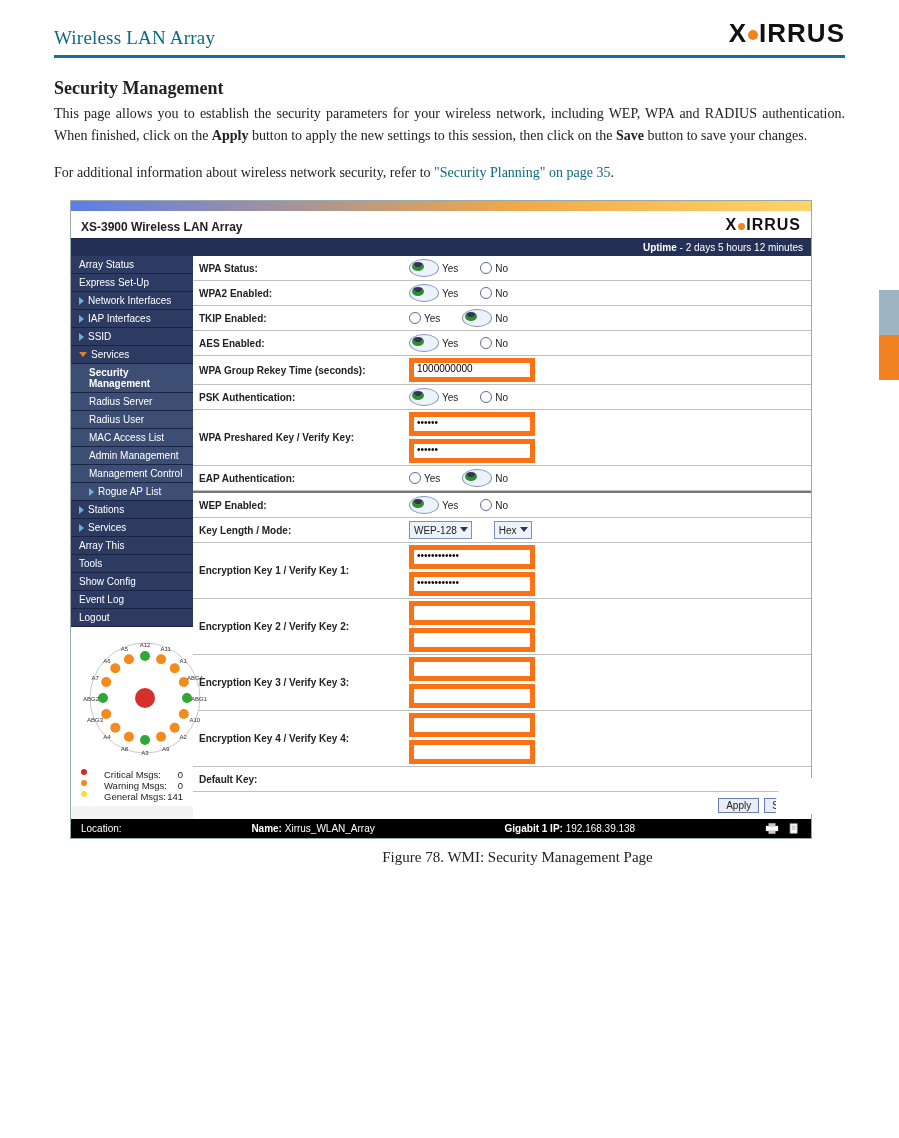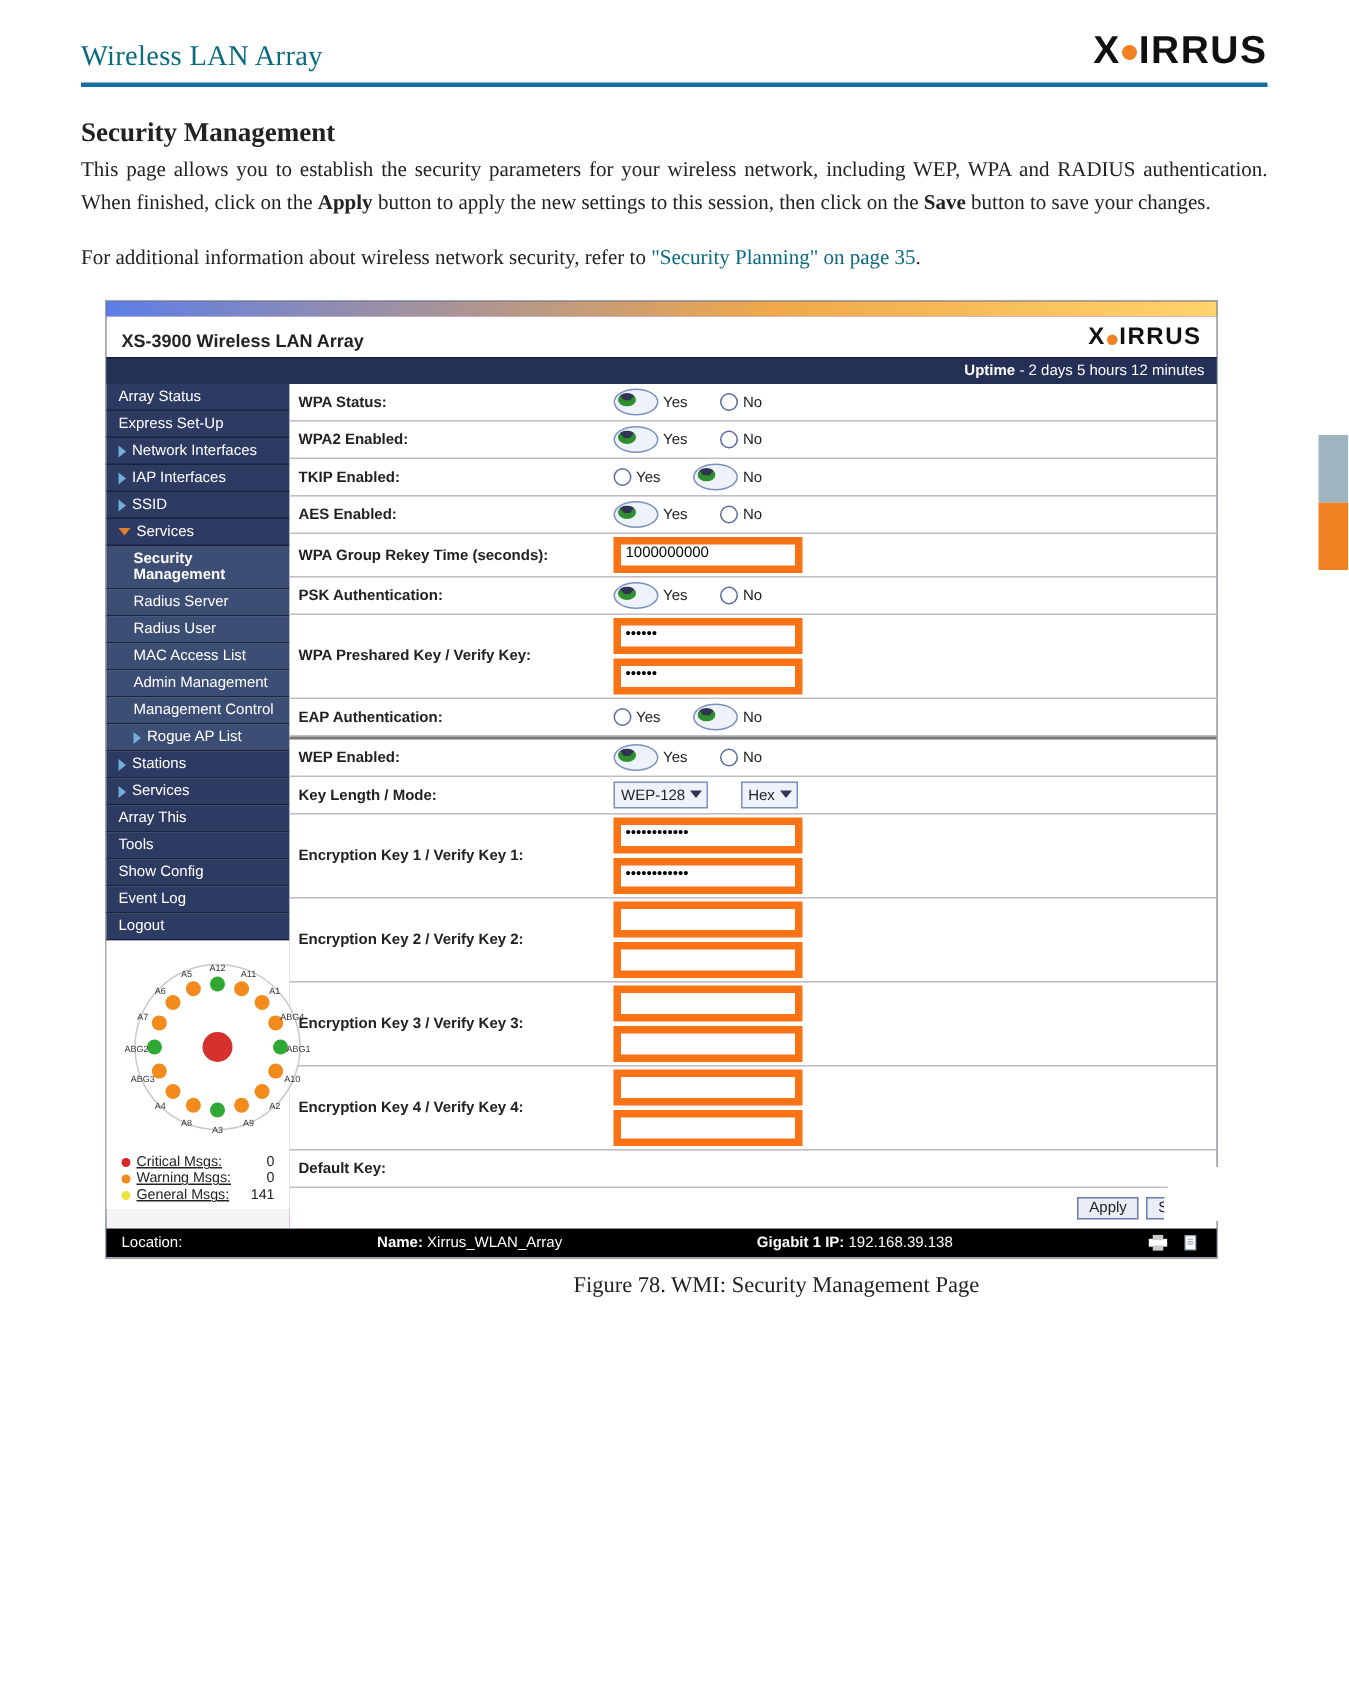--- a/index.html
+++ b/index.html
@@ -72,21 +72,21 @@
   .nav-sub{background:#3d4e75;padding-left:18px;}
   .nav-sub.active{font-weight:700;}
   .tri{width:0;height:0;border-top:4px solid transparent;border-bottom:4px solid transparent;border-left:5px solid #6fb0da;}
   .tri.down{border-left:4px solid transparent;border-right:4px solid transparent;border-top:5px solid #e07f2b;border-bottom:none;width:0;height:0;}
   
   .dial-wrap{background:#fff;padding:6px 4px 4px 4px;}
   .dial{position:relative;width:140px;height:130px;margin:0 auto;}
   .dial svg{width:140px;height:130px;}
   .msgs{font-size:9.5px;padding:2px 4px 4px 4px;color:#222;background:#fff;}
   .msgs .row{display:flex;align-items:center;justify-content:space-between;padding:0 6px;}
-  .msgs .dotc{display:flex;align-items:center;gap:4px;text-decoration:underline;}
+  .msgs .dotc{display:flex;gap:17px;}
   .msgs .d{width:6px;height:6px;border-radius:50%;}
   .d.red{background:#d8262a;} .d.or{background:#f28a1c;} .d.ye{background:#efe23a;}
   
   .settings{flex:1;}
   .settings .srow{
     display:flex;align-items:center;border-bottom:1px solid var(--row-border);
     font-size:10px;min-height:20px;padding:2px 6px;background:#fff;
   }
   .settings .srow.tall{min-height:42px;}
   .settings .lbl{flex:0 0 210px;font-weight:700;color:#222;}

